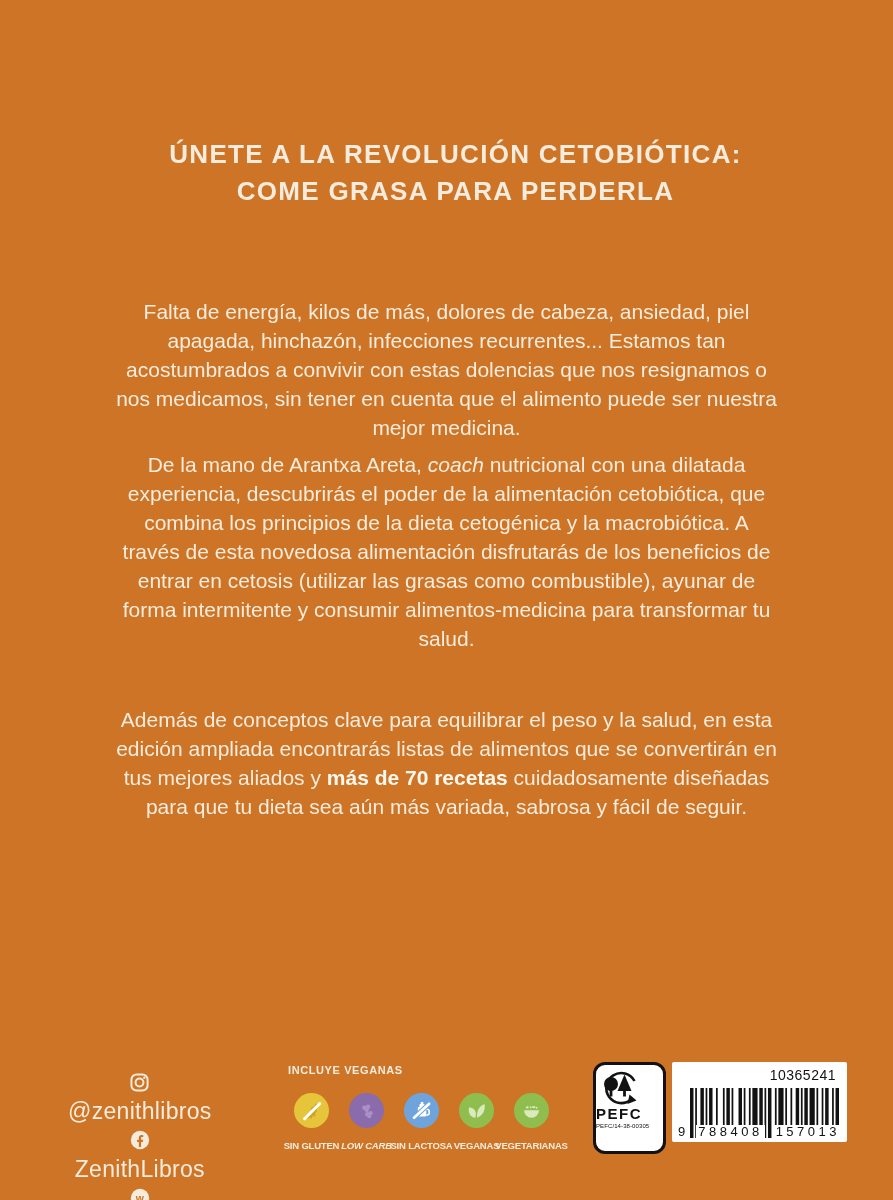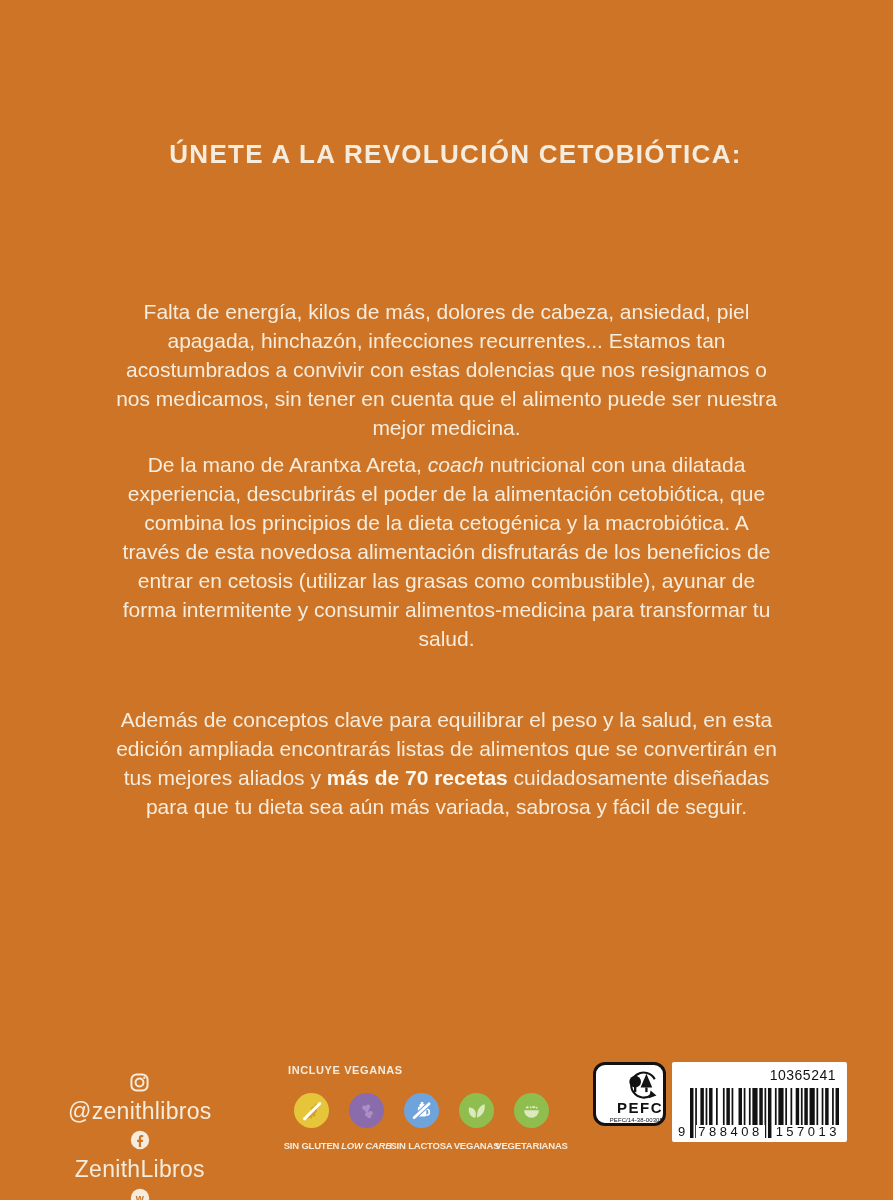--- a/index.html
+++ b/index.html
@@ -29,23 +29,23 @@
 
   .badges{position:absolute;left:284px;top:1064px;}
   .badges-header{font-size:11px;font-weight:bold;letter-spacing:0.6px;margin:0 0 0 4px;}
   .badge-row{display:flex;margin-top:17px;}
   .badge{width:55px;display:flex;flex-direction:column;align-items:center;}
   .badge-circle{width:35px;height:35px;border-radius:50%;display:flex;align-items:center;justify-content:center;}
   .badge-label{margin-top:12px;font-size:9.5px;font-weight:bold;white-space:nowrap;letter-spacing:-0.2px;}
   .badge-label.italic{font-style:italic;}
 
   .pefc{
-    position:absolute;left:593px;top:1062px;width:73px;height:64px;box-sizing:border-box;
+    position:absolute;left:593px;top:1062px;width:73px;height:92px;box-sizing:border-box;
     background:#ffffff;border:3.5px solid #121212;border-radius:12px;
-    display:flex;flex-direction:column;align-items:flex-end;color:#121212;
+    display:flex;flex-direction:column;align-items:flex-start;color:#121212;
   }
   .pefc svg{margin-top:5px;}
   .pefc-name{font-weight:bold;font-size:15px;letter-spacing:1.5px;line-height:15px;}
   .pefc-code{font-size:6px;margin-top:2px;letter-spacing:0.1px;}
 
   .barcode-box{
     position:absolute;left:672px;top:1062px;width:175px;height:80px;
     background:#ffffff;color:#121212;border-radius:2px;
   }
   .barcode-top{position:absolute;top:5px;right:11px;font-size:14px;letter-spacing:0.5px;}
@@ -58,20 +58,21 @@
   }
   .barcode-digits span{background:#ffffff;padding:0 2px;}
   .bd-gap{width:5px;}
   .bd-group{letter-spacing:3.5px;}
 </style>
 </head>
 <body style="background-color: rgb(206, 116, 38); color: rgb(245, 236, 221);">
 
 <div class="title">
   <div>ÚNETE A LA REVOLUCIÓN CETOBIÓTICA:</div>
+  <div>COME GRASA PARA PERDERLA</div>
 </div>
 
 <p class="para p1">Falta de energía, kilos de más, dolores de cabeza, ansiedad, piel apagada, hinchazón, infecciones recurrentes... Estamos tan acostumbrados a convivir con estas dolencias que nos resignamos o nos medicamos, sin tener en cuenta que el alimento puede ser nuestra mejor medicina.</p>
 
 <p class="para p2"><span>De la mano de Arantxa Areta, </span><i>coach</i><span> nutricional con una dilatada experiencia, descubrirás el poder de la alimentación cetobiótica, que combina los principios de la dieta cetogénica y la macrobiótica. A través de esta novedosa alimentación disfrutarás de los beneficios de entrar en cetosis (utilizar las grasas como combustible), ayunar de forma intermitente y consumir alimentos-medicina para transformar tu salud.</span></p>
 
 <p class="para p3"><span>Además de conceptos clave para equilibrar el peso y la salud, en esta edición ampliada encontrarás listas de alimentos que se convertirán en tus mejores aliados y </span><b>más de 70 recetas</b><span> cuidadosamente diseñadas para que tu dieta sea aún más variada, sabrosa y fácil de seguir.</span></p>
 
 <div class="social">
   <div class="social-row">

